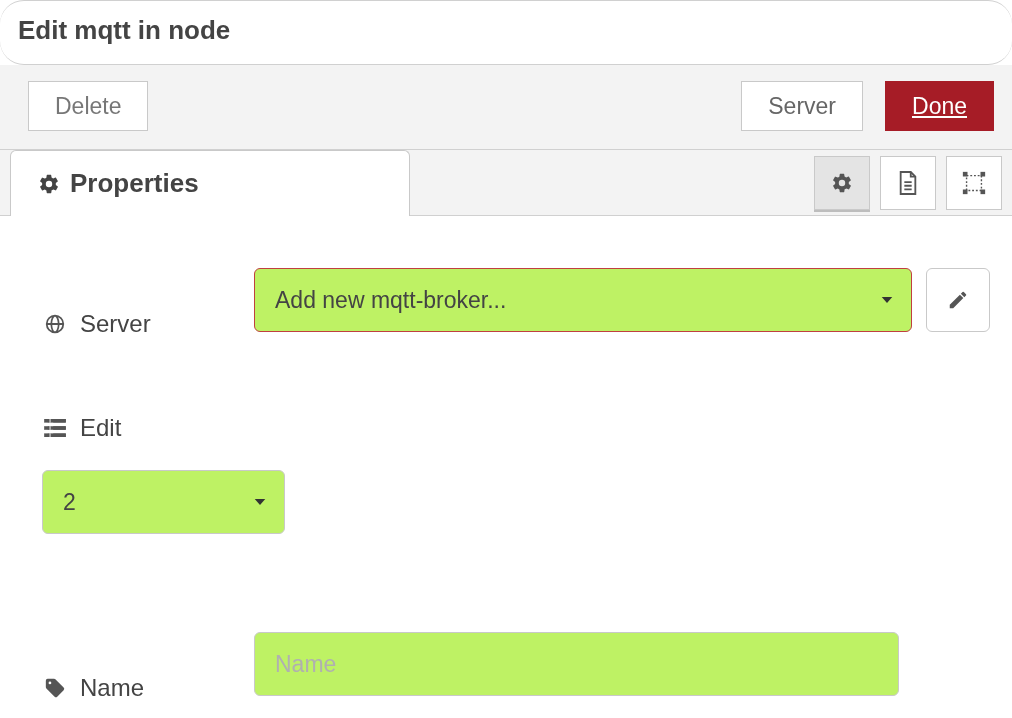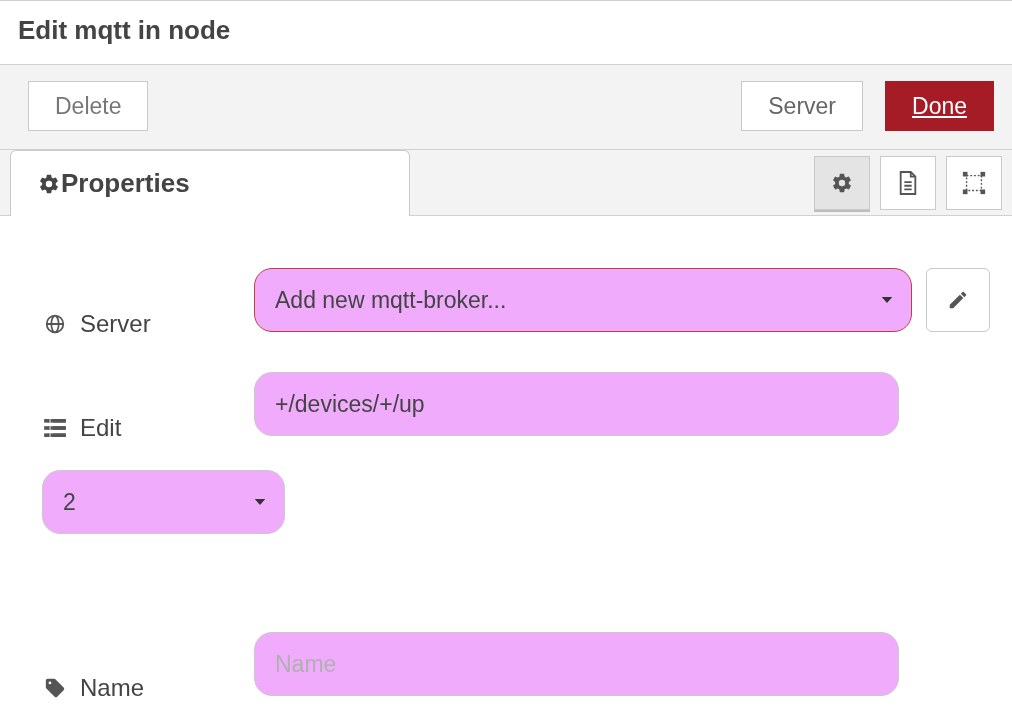--- a/index.html
+++ b/index.html
@@ -14,20 +14,21 @@
       border: 1px solid #d0d0d0;
       border-top: none;
       border-left: none;
       border-right: none;
     }
     .header {
       padding: 14px 18px 18px 18px;
       border-bottom: 1px solid #d0d0d0;
       border-top: 1px solid #d0d0d0;
       background: #fff;
+      border-radius: 24px;
     }
     .header-title {
       font-size: 26px;
       font-weight: 700;
       color: #444;
     }
     .toolbar {
       display: flex;
       align-items: flex-start;
       padding: 16px 18px 18px 28px;
@@ -63,21 +64,21 @@
       align-items: flex-end;
       background: #f3f3f3;
       padding: 0;
       border-bottom: 1px solid #d0d0d0;
       height: 66px;
       position: relative;
     }
     .tab-active {
       display: flex;
       align-items: center;
-      gap: 0;
+      gap: 9px;
       height: 66px;
       padding: 0 28px 0 26px;
       background: #fff;
       border: 1px solid #c9c9c9;
       border-bottom: none;
       border-top-left-radius: 6px;
       border-top-right-radius: 6px;
       margin-left: 10px;
       margin-bottom: -1px;
       font-size: 26px;
@@ -137,24 +138,24 @@
     }
     .control-wrap {
       display: flex;
       align-items: center;
       gap: 14px;
       flex: 1;
     }
     .form-select, .form-input {
       height: 64px;
       border: 1px solid #c9c9c9;
-      border-radius: 18px;
+      border-radius: 6px;
       font-size: 23px;
       color: #444;
-      background: #f0abfc;
+      background: #bef264;
       padding: 0 44px 0 20px;
       appearance: none;
       width: 100%;
       display: flex;
       align-items: center;
     }
     .form-input::placeholder { color: #b0b0b0; }
     .select-wrap {
       position: relative;
       display: inline-block;
@@ -287,23 +288,20 @@
             <rect x="0" y="8" width="4" height="4" fill="#fff"></rect>
             <rect x="6" y="8" width="4" height="4" fill="#fff"></rect>
             <rect x="0" y="16" width="4" height="4" fill="#fff"></rect>
             <rect x="6" y="16" width="4" height="4" fill="#fff"></rect>
             <rect x="0" y="0" width="24" height="20" fill="none"></rect>
             <path d="M0 0h5v4H0zM7 0h17v4H7zM0 8h5v4H0zM7 8h17v4H7zM0 16h5v4H0zM7 16h17v4H7z" fill="#555"></path>
           </svg>
         </span>
         <span>Edit</span>
       </div>
-      <div class="control-wrap">
-        <input class="form-input topic-input" type="text" value="+/devices/+/up" style="">
-      </div>
     </div>
 
     <div class="form-row">
       <div class="control-wrap">
         <div class="select-wrap qos-wrap">
           <div class="form-select">
             <span>2</span>
           </div>
           <span class="chevron">
             <svg width="18" height="18" viewBox="0 0 24 24">

